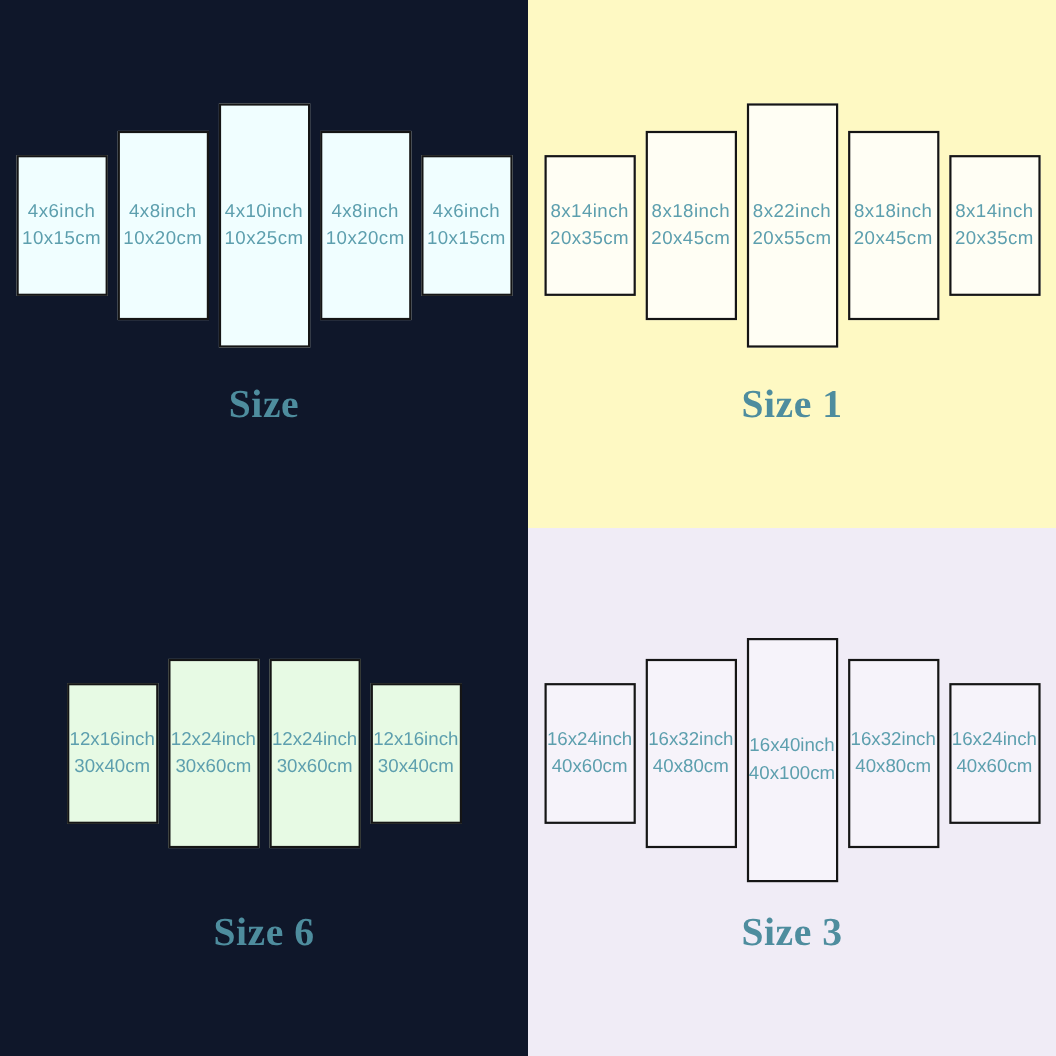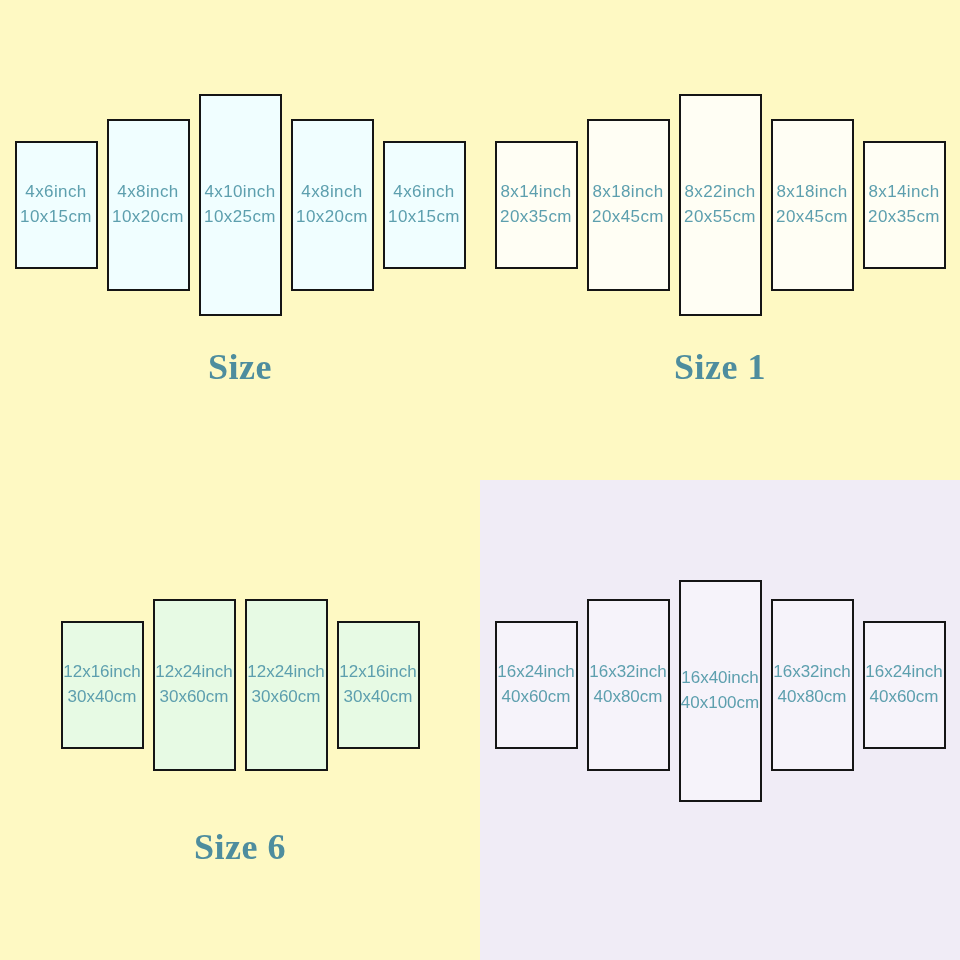--- a/index.html
+++ b/index.html
@@ -61,21 +61,21 @@
     font-size:36px;
     color:var(--title);
     letter-spacing:0.5px;
   }
 </style>
 </head>
 <body>
 
 <div class="grid">
 
-  <section class="quad quad-top" style="background-color: #fef9c3;">
+  <section class="quad quad-top" style="background-color: #0f172a;">
     <div class="panel-row">
       <div class="panel p-outer" style="background-color: rgb(240, 254, 255);">
         <div class="panel-label">
           <div>4x6inch</div>
           <div>10x15cm</div>
         </div>
       </div>
       <div class="panel p-mid" style="background-color: rgb(240, 254, 255);">
         <div class="panel-label">
           <div>4x8inch</div>
@@ -133,21 +133,21 @@
       <div class="panel p-outer" style="background-color: rgb(255, 254, 244);">
         <div class="panel-label">
           <div>8x14inch</div>
           <div>20x35cm</div>
         </div>
       </div>
     </div>
     <h2 class="quad-title">Size 1</h2>
   </section>
 
-  <section class="quad quad-bottom" style="background-color: #fef9c3;">
+  <section class="quad quad-bottom" style="background-color: #0f172a;">
     <div class="panel-row">
       <div class="panel p-outer" style="background-color: rgb(231, 250, 228);">
         <div class="panel-label">
           <div>12x16inch</div>
           <div>30x40cm</div>
         </div>
       </div>
       <div class="panel p-mid" style="background-color: rgb(231, 250, 228);">
         <div class="panel-label">
           <div>12x24inch</div>
@@ -196,15 +196,16 @@
           <div>40x80cm</div>
         </div>
       </div>
       <div class="panel p-outer" style="background-color: rgb(246, 243, 250);">
         <div class="panel-label">
           <div>16x24inch</div>
           <div>40x60cm</div>
         </div>
       </div>
     </div>
+    <h2 class="quad-title">Size 3</h2>
   </section>
 
 </div>
 
 </body></html>

